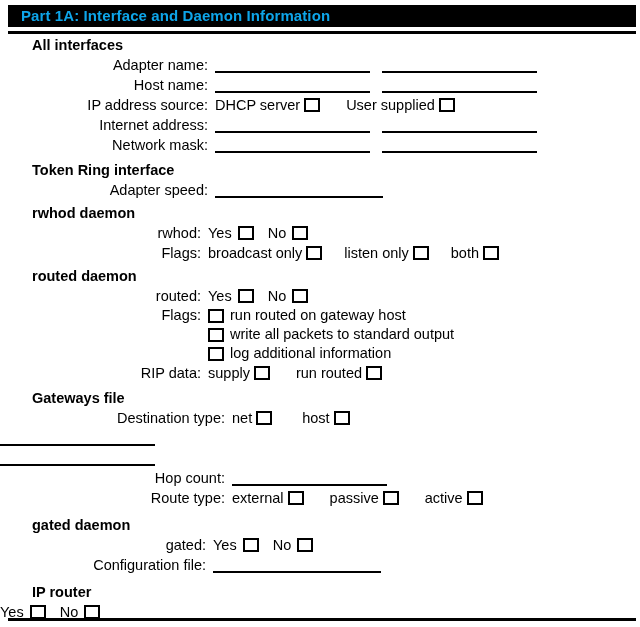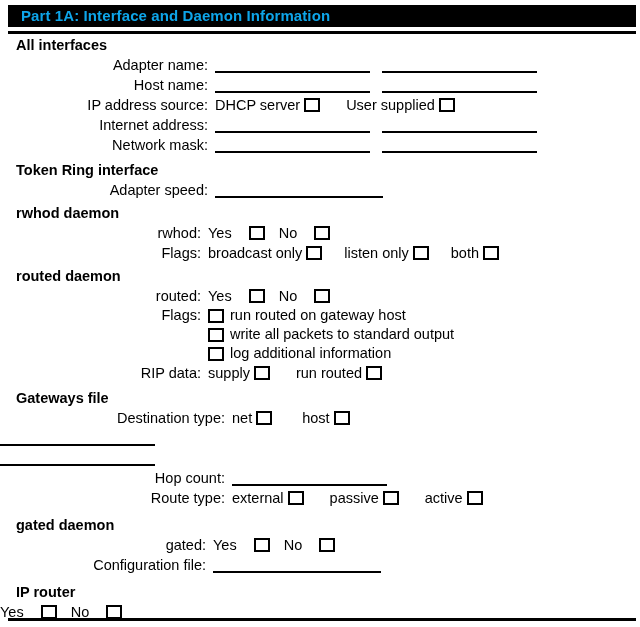--- a/index.html
+++ b/index.html
@@ -65,21 +65,21 @@
     position: absolute;
     left: 0;
     top: 36px;
     width: 640px;
   }
 
   .section-title {
     font-weight: bold;
     font-size: 14.5px;
     line-height: 19px;
-    padding-left: 16px;
+    padding-left: 32px;
     white-space: nowrap;
   }
 
   
   .row {
     display: flex;
     align-items: center;
     line-height: 20px;
     height: 20px;
     font-size: 14.5px;
@@ -131,21 +131,21 @@
     box-sizing: border-box;
     background: #ffffff;
     vertical-align: middle;
   }
 
   .opt {
     display: inline-flex;
     align-items: center;
   }
   .opt .txt { margin-right: 4px; }
-  .opt.nospace .txt { margin-right: 17px; }
+  .opt.nospace .txt { margin-right: 6px; }
   .opt.pre .cb { margin-right: 6px; }
 
   .spacer4 { height: 4px; }
   .spacer6 { height: 6px; }
   .spacer8 { height: 8px; }
 </style>
 </head>
 <body>
 
 <div class="sheet">

